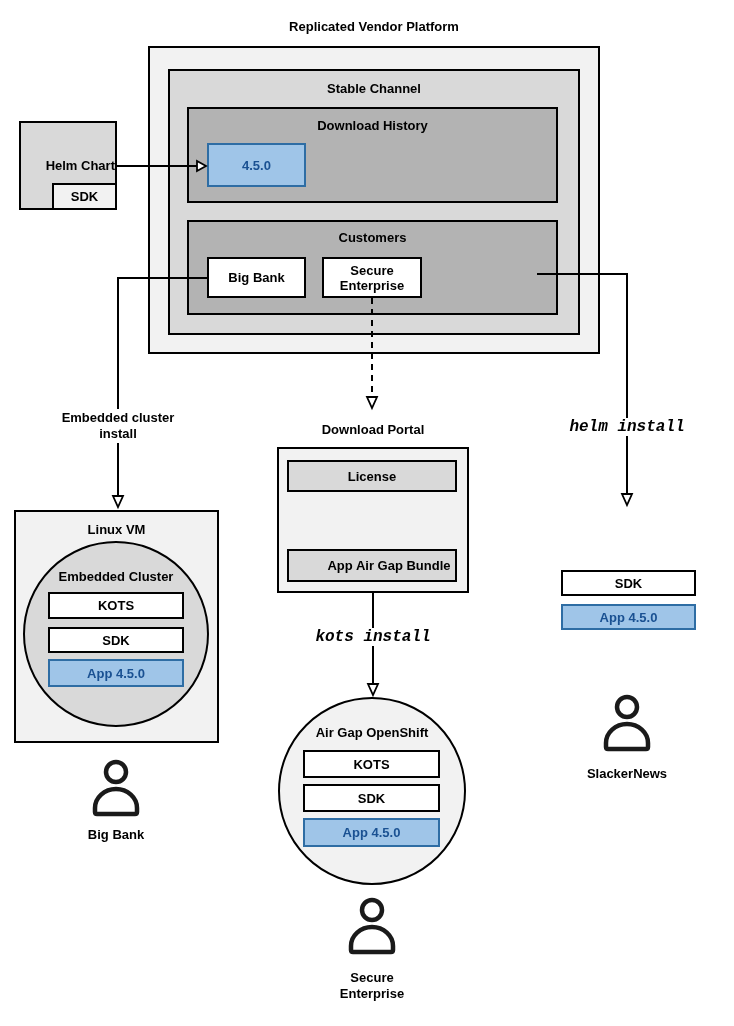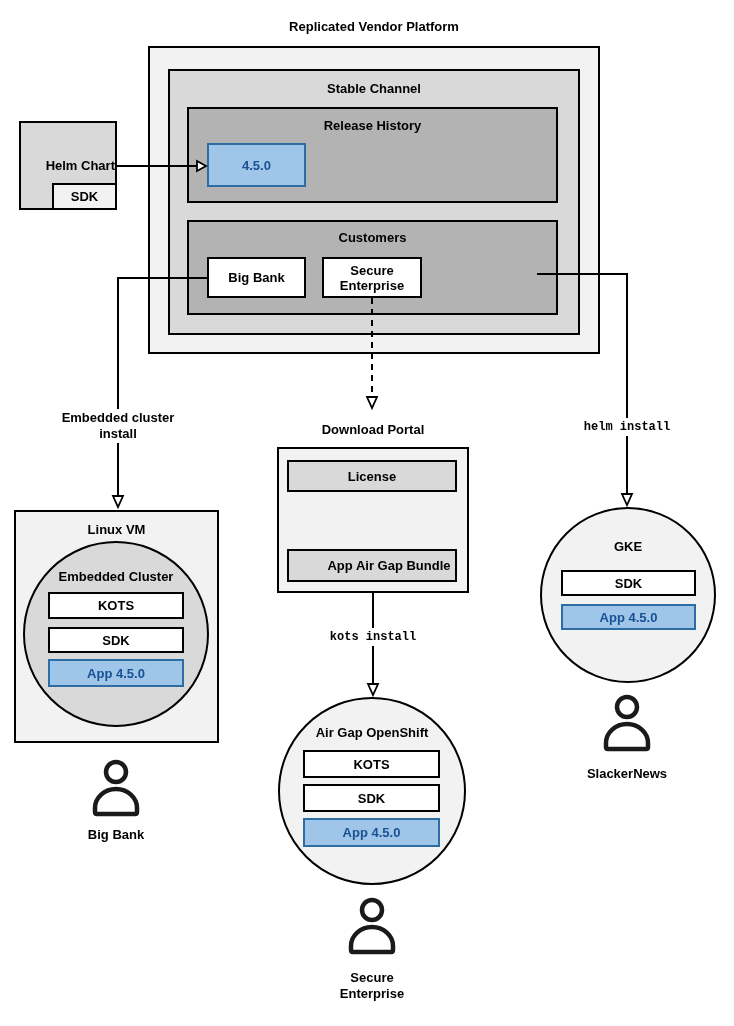--- a/index.html
+++ b/index.html
@@ -40,43 +40,44 @@
     position:absolute;
     font-weight:bold;
     font-size:13px;
     text-align:center;
     z-index:3;
     line-height:16px;
   }
   .edge-label{background:#ffffff;padding:1px 0;}
   .mono{
     font-family:"Liberation Mono", monospace;
-    font-size:12px;
+    font-size:16px;
     font-weight:700;
+    font-style:italic;
   }
   svg.connectors{
     position:absolute;left:0;top:0;z-index:2;pointer-events:none;
   }
   .person{position:absolute;z-index:1;}
 </style>
 </head>
 <body>
 
 <div class="canvas">
 
   <div class="abs-label" style="left:224px;top:19px;width:300px;">Replicated Vendor Platform</div>
 
   <div class="box fill-light" style="left:148px;top:46px;width:452px;height:308px;"></div>
 
   <div class="box fill-mid toplabel" style="left:168px;top:69px;width:412px;height:266px;padding-top:10px;">
     <span>Stable Channel</span>
   </div>
 
   <div class="box fill-dark toplabel" style="left:187px;top:107px;width:371px;height:96px;padding-top:9px;">
-    <span>Release History</span>
+    <span>Download History</span>
   </div>
   <div class="box fill-blue center" style="left:207px;top:143px;width:99px;height:44px;">
     <span>4.5.0</span>
   </div>
 
   <div class="box fill-dark toplabel" style="left:187px;top:220px;width:371px;height:95px;padding-top:8px;">
     <span>Customers</span>
   </div>
   <div class="box fill-white center" style="left:207px;top:257px;width:99px;height:41px;">
     <span>Big Bank</span>
@@ -137,23 +138,20 @@
     <span>App 4.5.0</span>
   </div>
   <div class="person" style="left:346px;top:897px;">
     <svg width="52" height="58" viewBox="0 0 52 58">
       <circle cx="26" cy="13" r="10" fill="none" stroke="#1a1a1a" stroke-width="4.5"></circle>
       <path d="M5 53 L5 49 C5 38.5 14.4 30 26 30 C37.6 30 47 38.5 47 49 L47 53 Q47 55 45 55 L7 55 Q5 55 5 53 Z" fill="none" stroke="#1a1a1a" stroke-width="4.5" stroke-linejoin="round"></path>
     </svg>
   </div>
   <div class="abs-label" style="left:332px;top:970px;width:80px;">Secure Enterprise</div>
 
-  <div class="box fill-light circle toplabel" style="left:540px;top:507px;width:176px;height:176px;padding-top:30px;">
-    <span>GKE</span>
-  </div>
   <div class="box fill-white center" style="left:561px;top:570px;width:135px;height:26px;">
     <span>SDK</span>
   </div>
   <div class="box fill-blue center" style="left:561px;top:604px;width:135px;height:26px;">
     <span>App 4.5.0</span>
   </div>
   <div class="person" style="left:601px;top:694px;">
     <svg width="52" height="58" viewBox="0 0 52 58">
       <circle cx="26" cy="13" r="10" fill="none" stroke="#1a1a1a" stroke-width="4.5"></circle>
       <path d="M5 53 L5 49 C5 38.5 14.4 30 26 30 C37.6 30 47 38.5 47 49 L47 53 Q47 55 45 55 L7 55 Q5 55 5 53 Z" fill="none" stroke="#1a1a1a" stroke-width="4.5" stroke-linejoin="round"></path>

